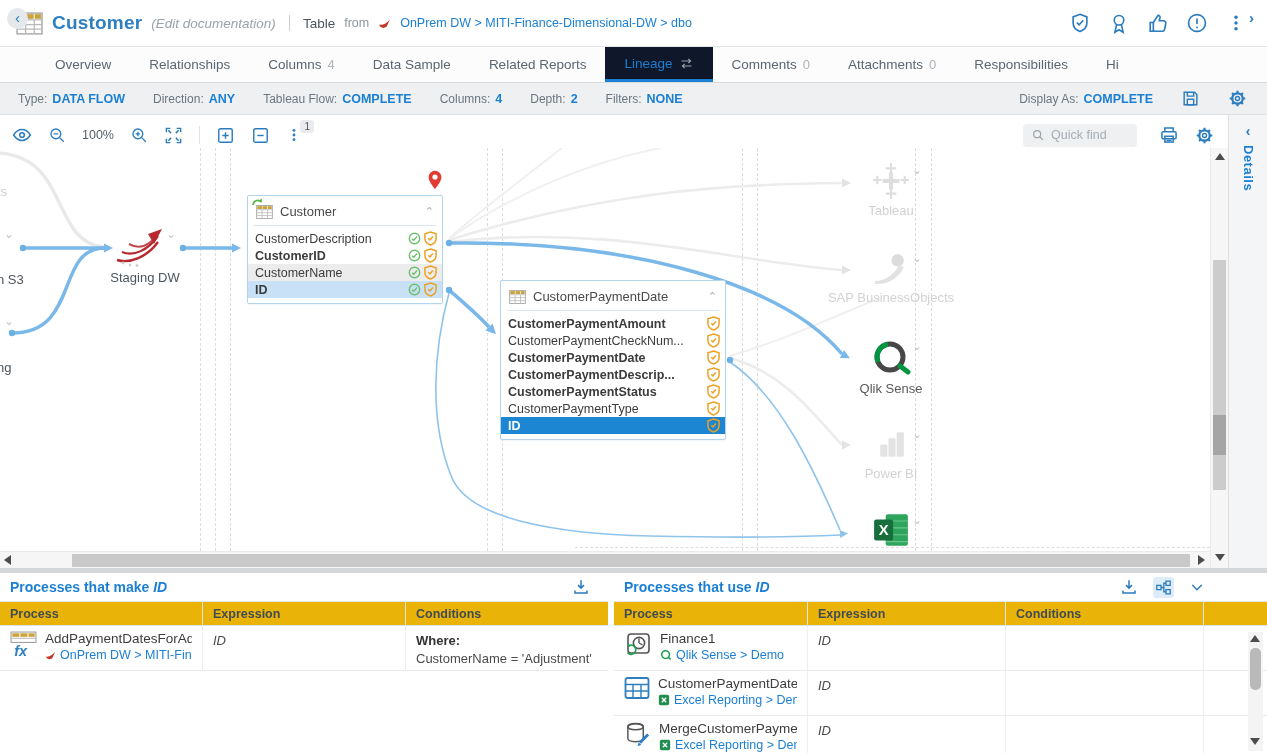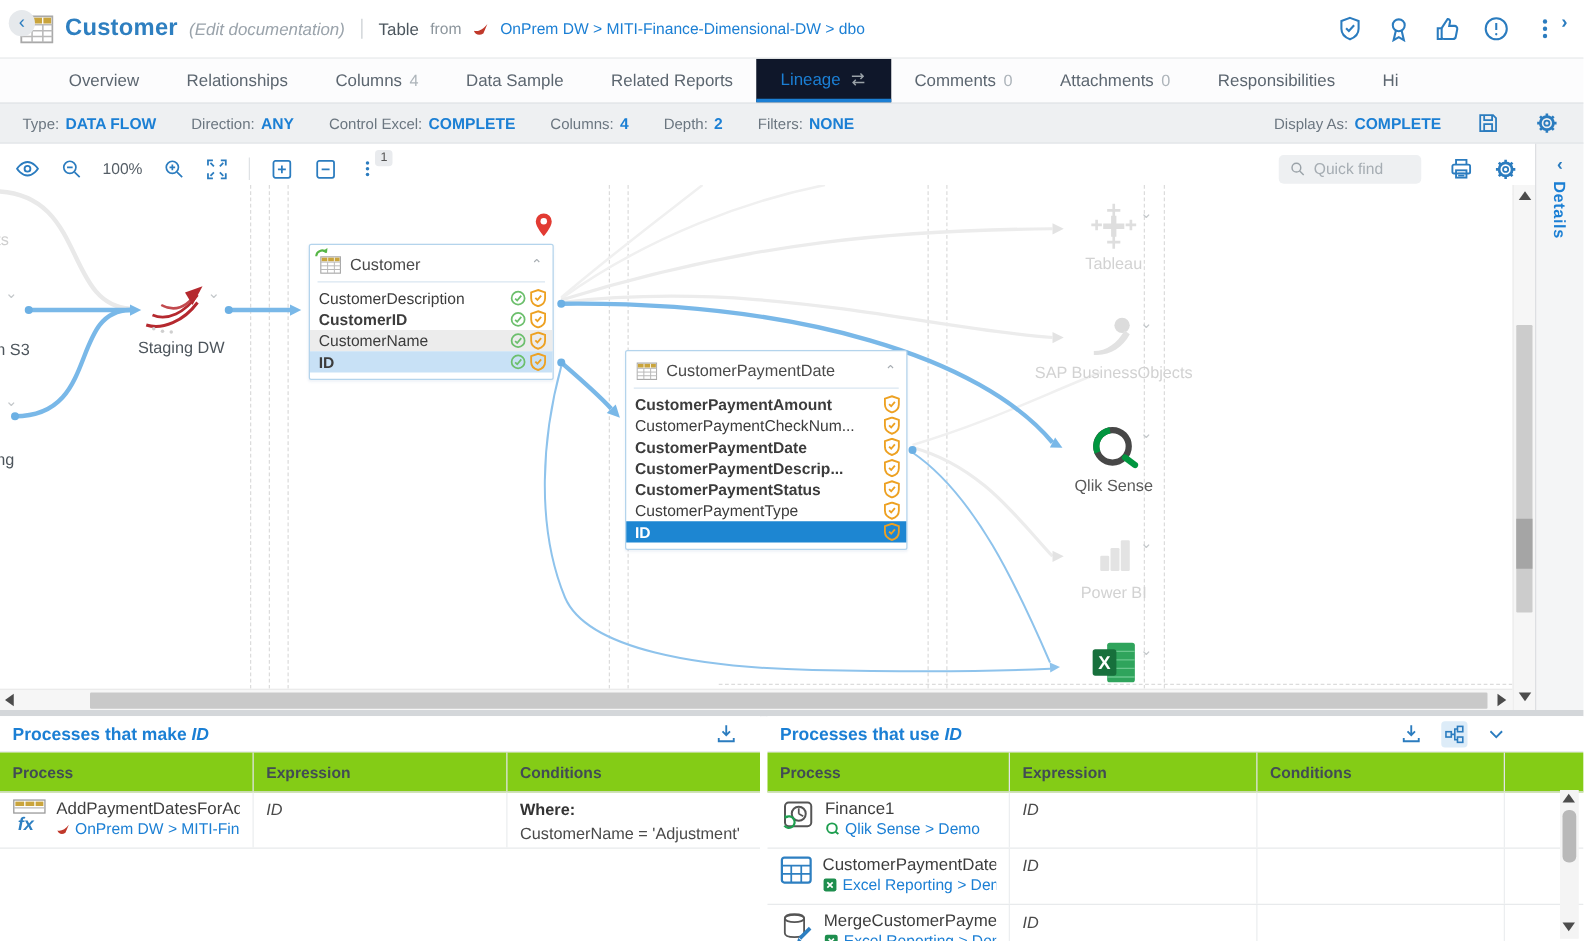--- a/index.html
+++ b/index.html
@@ -121,21 +121,21 @@
   .bottom{position:absolute;left:0;top:573px;width:1267px;height:180px;background:#fff;overflow:hidden}
   .panel{position:absolute;top:0;height:180px;background:#fff}
   .panel.left{left:0;width:608px}
   .panel.right{left:614px;width:653px}
   .panel-title{height:29px;display:flex;align-items:center;padding:0 10px;border-bottom:1px solid #e4e7e9}
   .panel-title .pt{color:#1b7fd4;font-weight:bold;font-size:14px}
   .panel-title .pt em{font-style:italic}
   .ptools{margin-left:auto;display:flex;align-items:center;gap:13px;color:#2b7cbf}
   .ptools .pic{cursor:pointer;display:flex;align-items:center;padding:2px;border-radius:3px}
   .ptools .pic.sel{background:#ddecf8}
-  .grid-head{display:flex;height:32px;background:#84cc16;border-bottom:1px solid #dfe2e4;align-items:center}
+  .grid-head{display:flex;height:24px;background:#eab308;border-bottom:1px solid #dfe2e4;align-items:center}
   .gh{font-size:12.5px;font-weight:bold;color:#414c54;padding:0 10px;border-right:1px solid #e1e4e6;height:100%;display:flex;align-items:center}
   .prow{display:flex;height:45px;border-bottom:1px solid #e8eaec}
   .pc{padding:5px 10px;border-right:1px solid #eceef0;overflow:hidden}
   .proc{display:flex;gap:8px;align-items:flex-start}
   .pname{font-size:13.5px;color:#3d3d3d;white-space:nowrap;overflow:hidden}
   .plink{margin-top:2px;font-size:12.5px;color:#1b7fd4;display:flex;gap:4px;align-items:center;white-space:nowrap;overflow:hidden;cursor:pointer}
   .pexpr{font-size:13px;font-style:italic;color:#4a4a4a}
   .cond b{font-size:13px;color:#333}
   .cond div{font-size:13px;color:#4a4a4a;margin-top:2px}
   
@@ -455,21 +455,21 @@
   <div class="filterbar">
     <span class="fitem">
         <span class="fl">Type:</span>
         <span class="fv">DATA FLOW</span>
       </span>
     <span class="fitem">
         <span class="fl">Direction:</span>
         <span class="fv">ANY</span>
       </span>
     <span class="fitem">
-        <span class="fl">Control Excel:</span>
+        <span class="fl">Tableau Flow:</span>
         <span class="fv">COMPLETE</span>
       </span>
     <span class="fitem">
         <span class="fl">Columns:</span>
         <span class="fv">4</span>
       </span>
     <span class="fitem">
         <span class="fl">Depth:</span>
         <span class="fv">2</span>
       </span>

